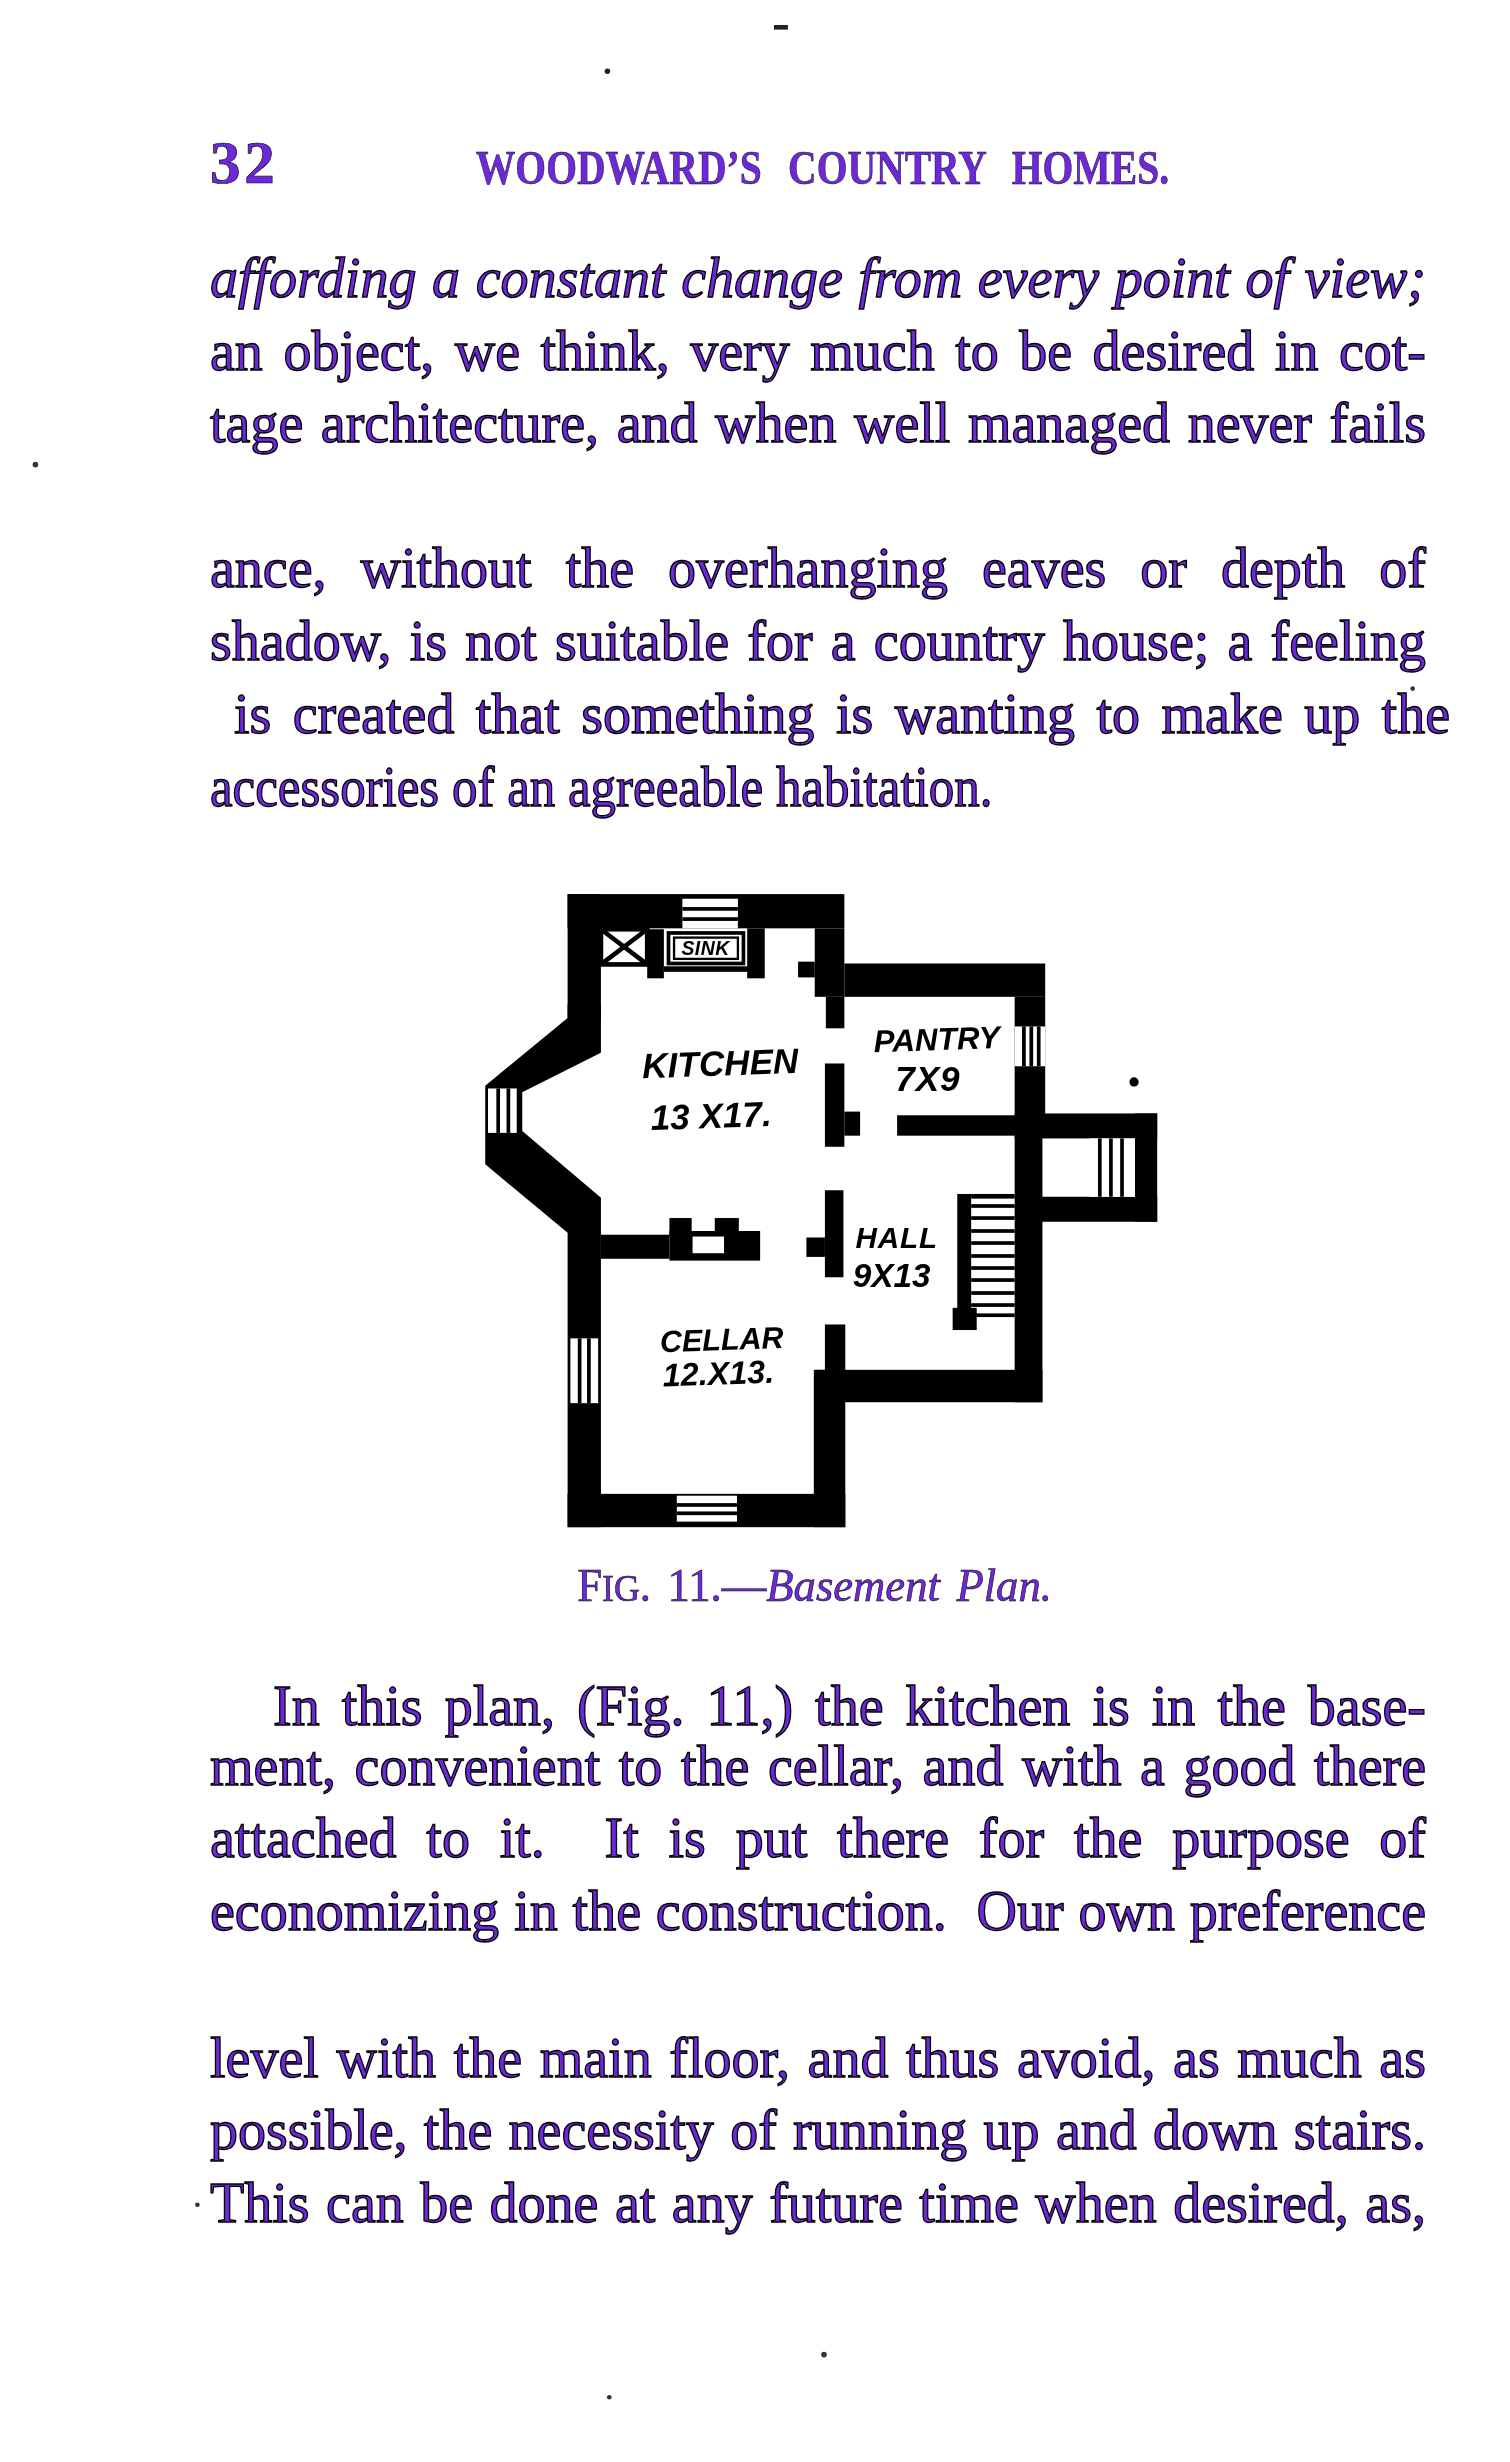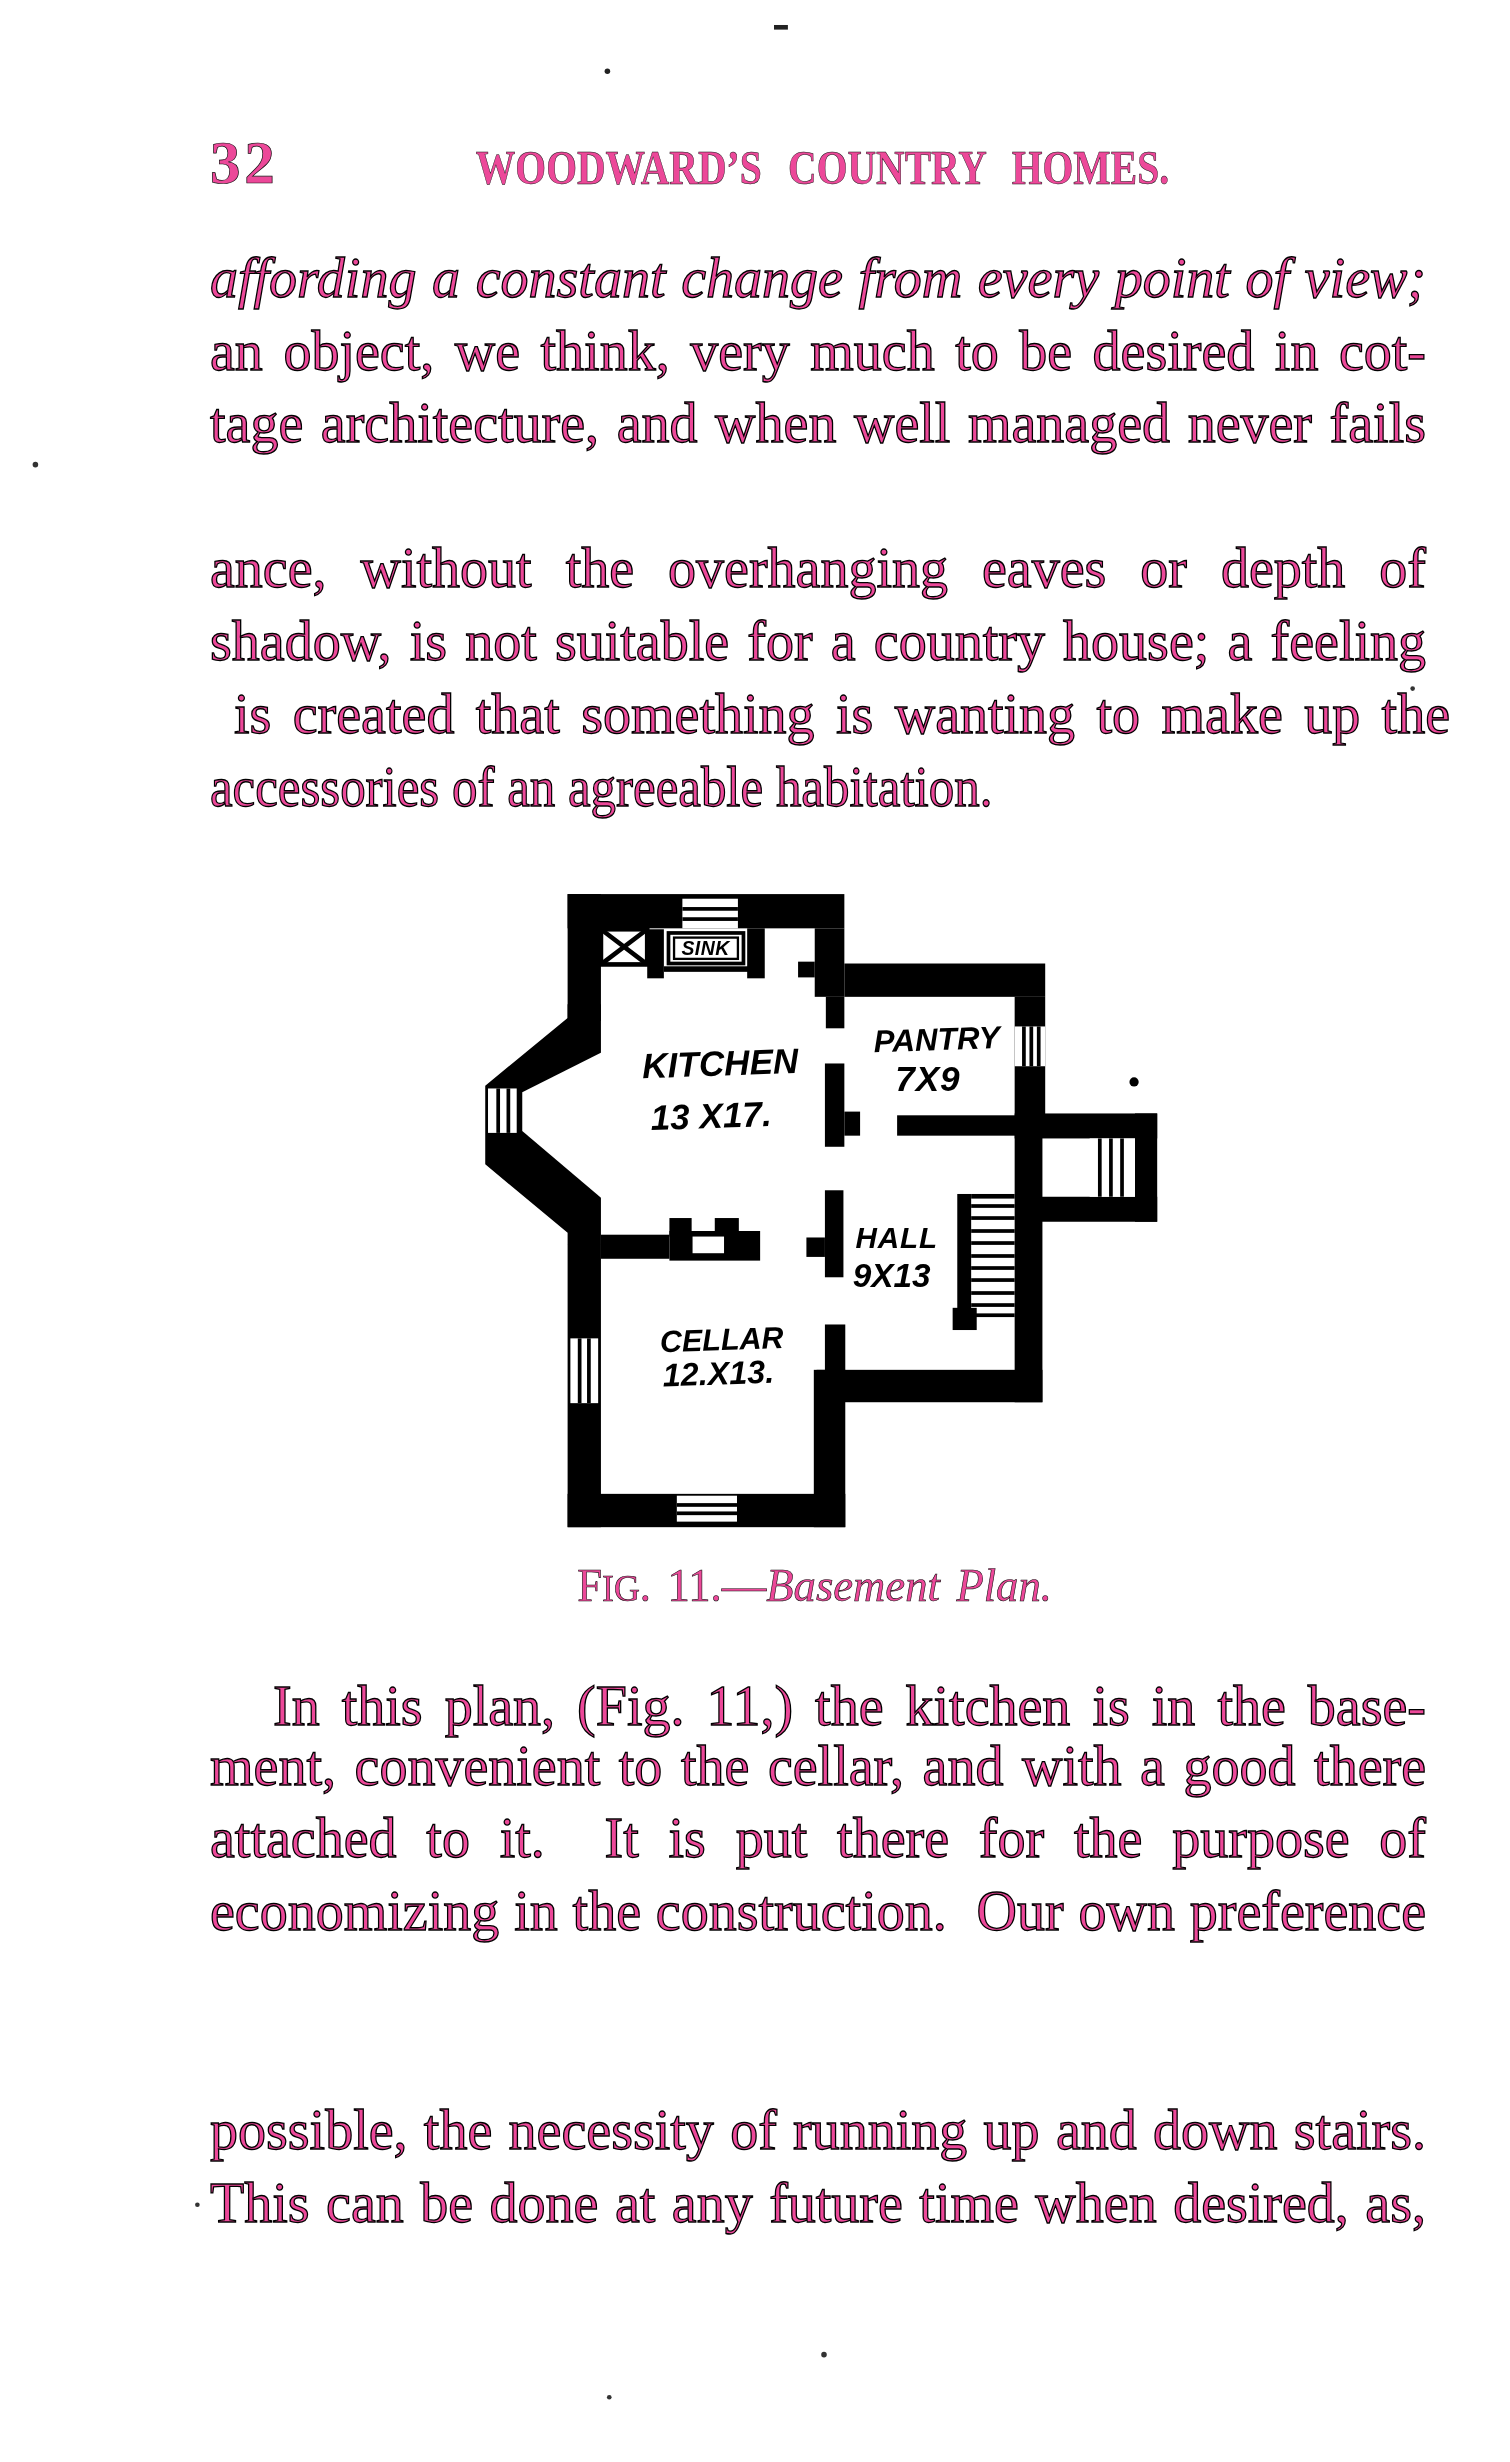--- a/index.html
+++ b/index.html
@@ -1,17 +1,17 @@
 <!DOCTYPE html>
 <html style="font-size:15px"><head>
 <meta charset="utf-8">
 <style>
   html,body{margin:0;padding:0;background:#fff;}
   #page{position:relative;width:1503px;height:2462px;background:#ffffff;overflow:hidden;
-        font-family:"Liberation Serif", serif;color:#ec4899;}
+        font-family:"Liberation Serif", serif;color:#6d28d9;}
   .ln{position:absolute;left:210px;width:1216px;height:73px;line-height:73px;
       font-size:56px;white-space:nowrap;-webkit-text-stroke:1.3px #000;}
   .j{text-align:justify;text-align-last:justify;white-space:normal;}
   #pagenum{position:absolute;left:210px;top:128px;font-size:61px;letter-spacing:3.7px;font-weight:bold;line-height:normal;-webkit-text-stroke:0.7px #0d0d0d;}
   #runhead{position:absolute;left:0;top:139px;width:1645px;text-align:center;
            font-size:49px;letter-spacing:0px;word-spacing:20.4px;font-weight:bold;line-height:normal;
            transform:scaleX(0.808);transform-origin:822px 0;-webkit-text-stroke:0.5px #0d0d0d;}
   #caption{position:absolute;left:0;top:1559px;width:1629px;text-align:center;font-size:46px;line-height:normal;
            transform:scaleX(0.97);transform-origin:815px 0;word-spacing:5.6px;-webkit-text-stroke:0.6px #0d0d0d;}
   svg{position:absolute;left:0;top:0;}
@@ -29,20 +29,21 @@
   <div class="ln j" style="top:605px;">shadow, is not suitable for a country house; a feeling</div>
   <div class="ln j" style="top:678px;margin-left:24px;">is created that something is wanting to make up the</div>
   <div class="ln" style="top:751px;transform:scaleX(0.91);transform-origin:0 0;">accessories of an agreeable habitation.</div>
 
   <div id="caption"><span>F</span><span style="font-size:37px;">IG</span>. 11.—<i>Basement Plan.</i></div>
 
   <div class="ln j" style="top:1657px;margin-top:13px;"><span style="display:inline-block;width:63px;"></span>In this plan, (Fig. 11,) the kitchen is in the base-</div>
   <div class="ln j" style="top:1730px;">ment, convenient to the cellar, and with a good there</div>
   <div class="ln j" style="top:1802px;">attached to it. &nbsp;It is put there for the purpose of</div>
   <div class="ln j" style="top:1875px;">economizing in the construction. &nbsp;Our own preference</div>
+  <div class="ln j" style="top:2022px;">level with the main floor, and thus avoid, as much as</div>
   <div class="ln j" style="top:2094px;">possible, the necessity of running up and down stairs.</div>
   <div class="ln j" style="top:2167px;">This can be done at any future time when desired, as,</div>
 
   <svg width="1511" height="2462" viewBox="0 0 1632 2660">
     <g fill="#000">
 
       <rect x="613" y="966" width="299" height="37"></rect>
 
       <rect x="737" y="971" width="60" height="32" fill="#fff"></rect>
       <rect x="737" y="980" width="60" height="4"></rect>

